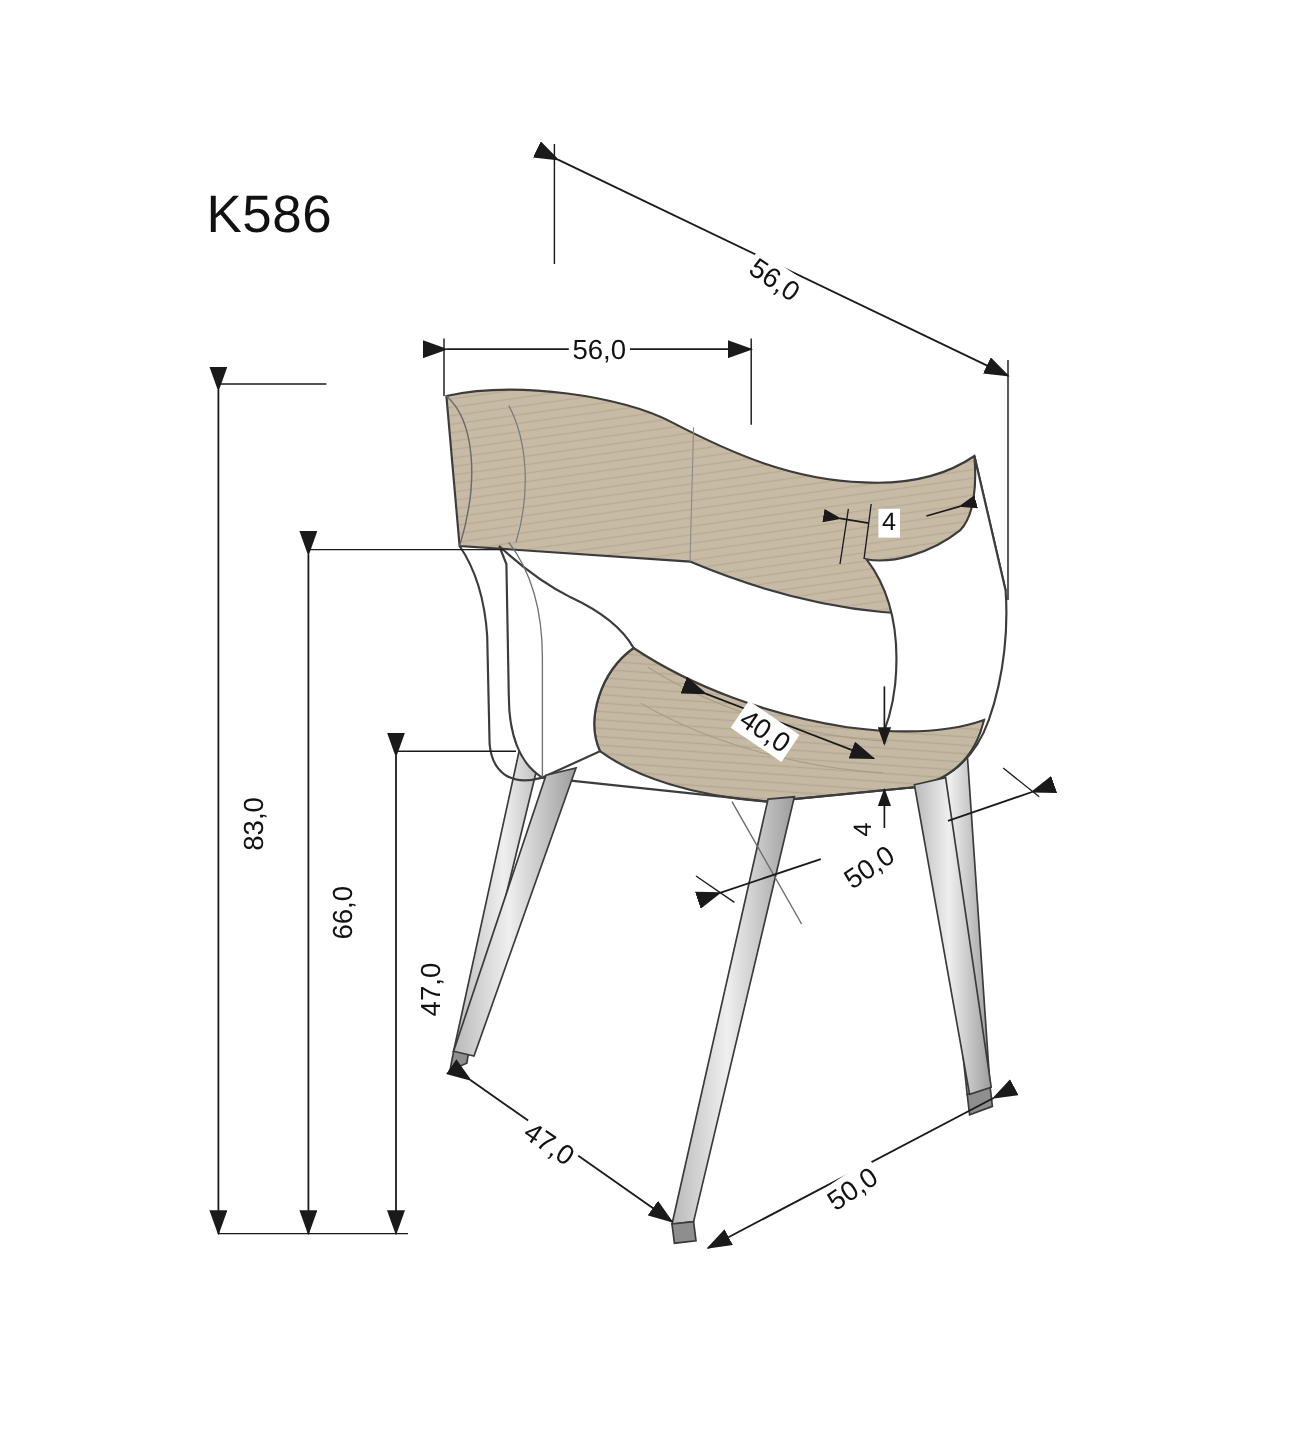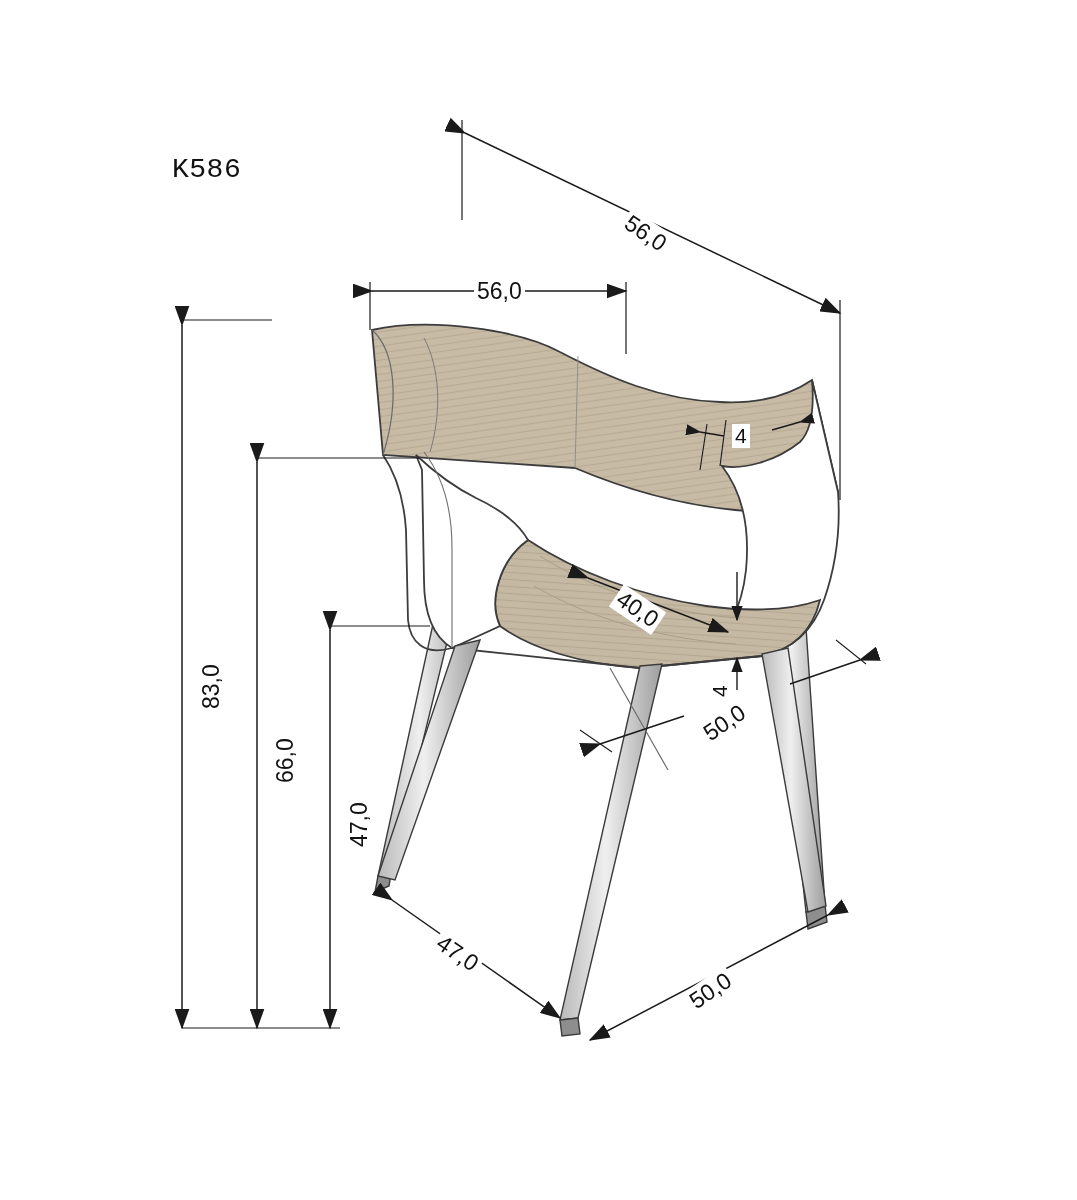--- a/index.html
+++ b/index.html
@@ -23,24 +23,24 @@
   #drawing {
     position: absolute;
     inset: 0;
     width: 1077px;
     height: 1200px;
   }
   .model-title {
     position: absolute;
     left: 172px;
     top: 154px;
-    font-size: 28px;
+    font-size: 44px;
     letter-spacing: 0.5px;
     color: #111111;
-    font-family: Liberation Mono, monospace;
+    font-family: Liberation Sans, sans-serif;
     white-space: nowrap;
   }
   .dim-label {
     position: absolute;
     font-size: 23px;
     color: #111111;
     font-family: "Liberation Sans", sans-serif;
     white-space: nowrap;
     background: #ffffff;
     padding: 0 3px;

